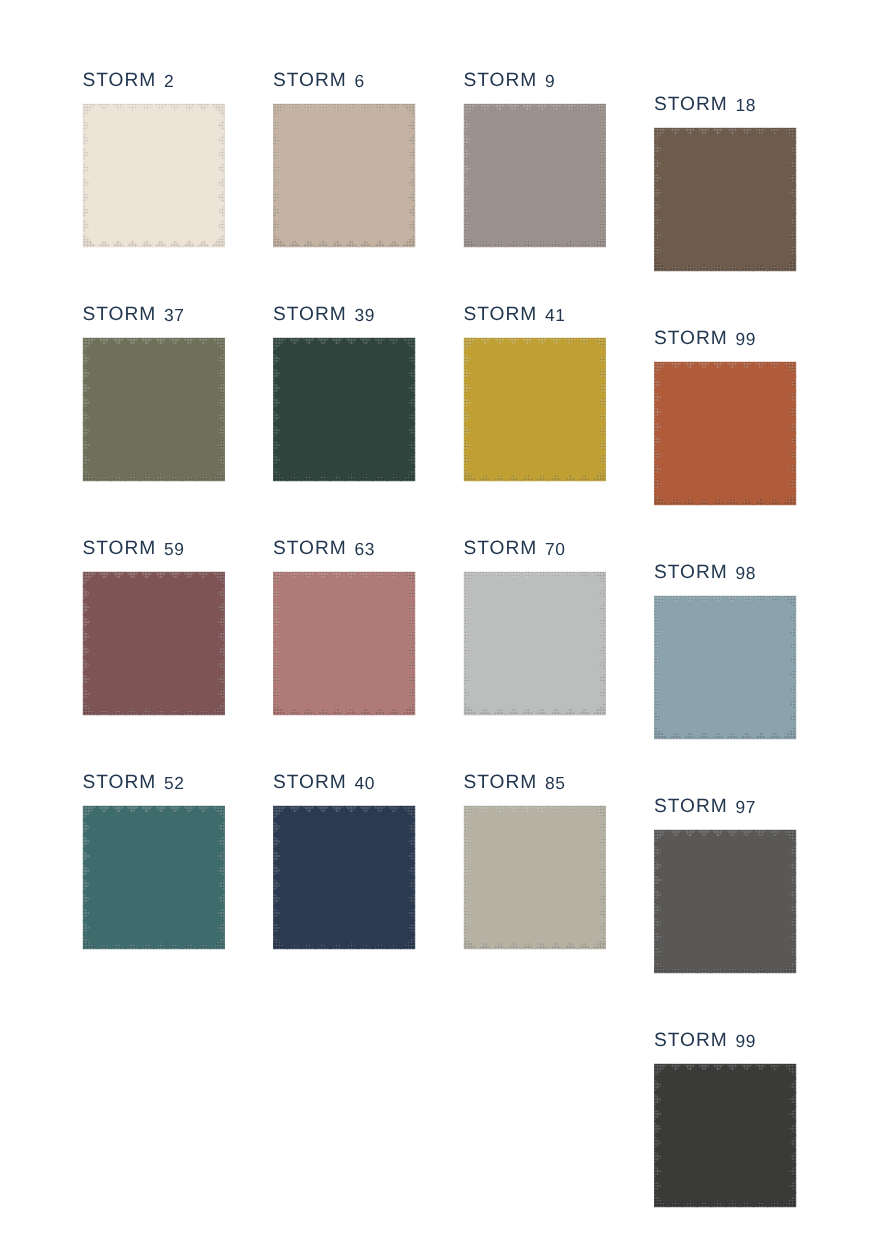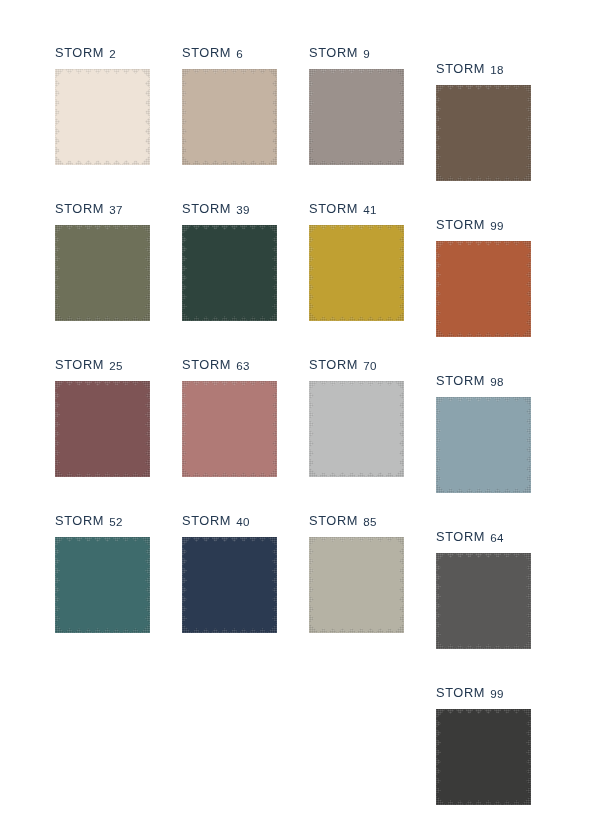--- a/index.html
+++ b/index.html
@@ -191,21 +191,21 @@
           <div class="swatch-chip">
             <div class="swatch-fabric" style="background-color: rgb(176, 92, 58);"></div>
             <svg class="pinked-svg" viewBox="0 0 95 96" preserveAspectRatio="none">
               <polygon points="5.00,5.00 9.72,0.00 14.44,5.00 19.17,0.00 23.89,5.00 28.61,0.00 33.33,5.00 38.06,0.00 42.78,5.00 47.50,0.00 52.22,5.00 56.94,0.00 61.67,5.00 66.39,0.00 71.11,5.00 75.83,0.00 80.56,5.00 85.28,0.00 90.00,5.00 90.00,5.00 95.00,9.78 90.00,14.56 95.00,19.33 90.00,24.11 95.00,28.89 90.00,33.67 95.00,38.44 90.00,43.22 95.00,48.00 90.00,52.78 95.00,57.56 90.00,62.33 95.00,67.11 90.00,71.89 95.00,76.67 90.00,81.44 95.00,86.22 90.00,91.00 90.00,91.00 85.28,96.00 80.56,91.00 75.83,96.00 71.11,91.00 66.39,96.00 61.67,91.00 56.94,96.00 52.22,91.00 47.50,96.00 42.78,91.00 38.06,96.00 33.33,91.00 28.61,96.00 23.89,91.00 19.17,96.00 14.44,91.00 9.72,96.00 5.00,91.00 5.00,91.00 0.00,86.22 5.00,81.44 0.00,76.67 5.00,71.89 0.00,67.11 5.00,62.33 0.00,57.56 5.00,52.78 0.00,48.00 5.00,43.22 0.00,38.44 5.00,33.67 0.00,28.89 5.00,24.11 0.00,19.33 5.00,14.56 0.00,9.78 5.00,5.00" fill="#b05c3a"></polygon>
             </svg>
           </div>
         </div>
       </div>
       <div class="swatch-row">
         <div class="cell">
-          <div class="swatch-label"><span class="name">STORM</span> <span class="num">25</span></div>
+          <div class="swatch-label"><span class="name">STORM</span> <span class="num">59</span></div>
           <div class="swatch-chip">
             <div class="swatch-fabric" style="background-color: rgb(126, 84, 85);"></div>
             <svg class="pinked-svg" viewBox="0 0 95 96" preserveAspectRatio="none">
               <polygon points="5.00,5.00 9.72,0.00 14.44,5.00 19.17,0.00 23.89,5.00 28.61,0.00 33.33,5.00 38.06,0.00 42.78,5.00 47.50,0.00 52.22,5.00 56.94,0.00 61.67,5.00 66.39,0.00 71.11,5.00 75.83,0.00 80.56,5.00 85.28,0.00 90.00,5.00 90.00,5.00 95.00,9.78 90.00,14.56 95.00,19.33 90.00,24.11 95.00,28.89 90.00,33.67 95.00,38.44 90.00,43.22 95.00,48.00 90.00,52.78 95.00,57.56 90.00,62.33 95.00,67.11 90.00,71.89 95.00,76.67 90.00,81.44 95.00,86.22 90.00,91.00 90.00,91.00 85.28,96.00 80.56,91.00 75.83,96.00 71.11,91.00 66.39,96.00 61.67,91.00 56.94,96.00 52.22,91.00 47.50,96.00 42.78,91.00 38.06,96.00 33.33,91.00 28.61,96.00 23.89,91.00 19.17,96.00 14.44,91.00 9.72,96.00 5.00,91.00 5.00,91.00 0.00,86.22 5.00,81.44 0.00,76.67 5.00,71.89 0.00,67.11 5.00,62.33 0.00,57.56 5.00,52.78 0.00,48.00 5.00,43.22 0.00,38.44 5.00,33.67 0.00,28.89 5.00,24.11 0.00,19.33 5.00,14.56 0.00,9.78 5.00,5.00" fill="#7e5455"></polygon>
             </svg>
           </div>
         </div>
         <div class="cell">
           <div class="swatch-label"><span class="name">STORM</span> <span class="num">63</span></div>
           <div class="swatch-chip">
@@ -256,21 +256,21 @@
         <div class="cell">
           <div class="swatch-label"><span class="name">STORM</span> <span class="num">85</span></div>
           <div class="swatch-chip">
             <div class="swatch-fabric" style="background-color: rgb(181, 178, 164);"></div>
             <svg class="pinked-svg" viewBox="0 0 95 96" preserveAspectRatio="none">
               <polygon points="5.00,5.00 9.72,0.00 14.44,5.00 19.17,0.00 23.89,5.00 28.61,0.00 33.33,5.00 38.06,0.00 42.78,5.00 47.50,0.00 52.22,5.00 56.94,0.00 61.67,5.00 66.39,0.00 71.11,5.00 75.83,0.00 80.56,5.00 85.28,0.00 90.00,5.00 90.00,5.00 95.00,9.78 90.00,14.56 95.00,19.33 90.00,24.11 95.00,28.89 90.00,33.67 95.00,38.44 90.00,43.22 95.00,48.00 90.00,52.78 95.00,57.56 90.00,62.33 95.00,67.11 90.00,71.89 95.00,76.67 90.00,81.44 95.00,86.22 90.00,91.00 90.00,91.00 85.28,96.00 80.56,91.00 75.83,96.00 71.11,91.00 66.39,96.00 61.67,91.00 56.94,96.00 52.22,91.00 47.50,96.00 42.78,91.00 38.06,96.00 33.33,91.00 28.61,96.00 23.89,91.00 19.17,96.00 14.44,91.00 9.72,96.00 5.00,91.00 5.00,91.00 0.00,86.22 5.00,81.44 0.00,76.67 5.00,71.89 0.00,67.11 5.00,62.33 0.00,57.56 5.00,52.78 0.00,48.00 5.00,43.22 0.00,38.44 5.00,33.67 0.00,28.89 5.00,24.11 0.00,19.33 5.00,14.56 0.00,9.78 5.00,5.00" fill="#b5b2a4"></polygon>
             </svg>
           </div>
         </div>
         <div class="cell">
-          <div class="swatch-label"><span class="name">STORM</span> <span class="num">64</span></div>
+          <div class="swatch-label"><span class="name">STORM</span> <span class="num">97</span></div>
           <div class="swatch-chip">
             <div class="swatch-fabric" style="background-color: rgb(89, 88, 87);"></div>
             <svg class="pinked-svg" viewBox="0 0 95 96" preserveAspectRatio="none">
               <polygon points="5.00,5.00 9.72,0.00 14.44,5.00 19.17,0.00 23.89,5.00 28.61,0.00 33.33,5.00 38.06,0.00 42.78,5.00 47.50,0.00 52.22,5.00 56.94,0.00 61.67,5.00 66.39,0.00 71.11,5.00 75.83,0.00 80.56,5.00 85.28,0.00 90.00,5.00 90.00,5.00 95.00,9.78 90.00,14.56 95.00,19.33 90.00,24.11 95.00,28.89 90.00,33.67 95.00,38.44 90.00,43.22 95.00,48.00 90.00,52.78 95.00,57.56 90.00,62.33 95.00,67.11 90.00,71.89 95.00,76.67 90.00,81.44 95.00,86.22 90.00,91.00 90.00,91.00 85.28,96.00 80.56,91.00 75.83,96.00 71.11,91.00 66.39,96.00 61.67,91.00 56.94,96.00 52.22,91.00 47.50,96.00 42.78,91.00 38.06,96.00 33.33,91.00 28.61,96.00 23.89,91.00 19.17,96.00 14.44,91.00 9.72,96.00 5.00,91.00 5.00,91.00 0.00,86.22 5.00,81.44 0.00,76.67 5.00,71.89 0.00,67.11 5.00,62.33 0.00,57.56 5.00,52.78 0.00,48.00 5.00,43.22 0.00,38.44 5.00,33.67 0.00,28.89 5.00,24.11 0.00,19.33 5.00,14.56 0.00,9.78 5.00,5.00" fill="#595857"></polygon>
             </svg>
           </div>
         </div>
       </div>
       <div class="swatch-row">
         <div class="cell empty"></div>

